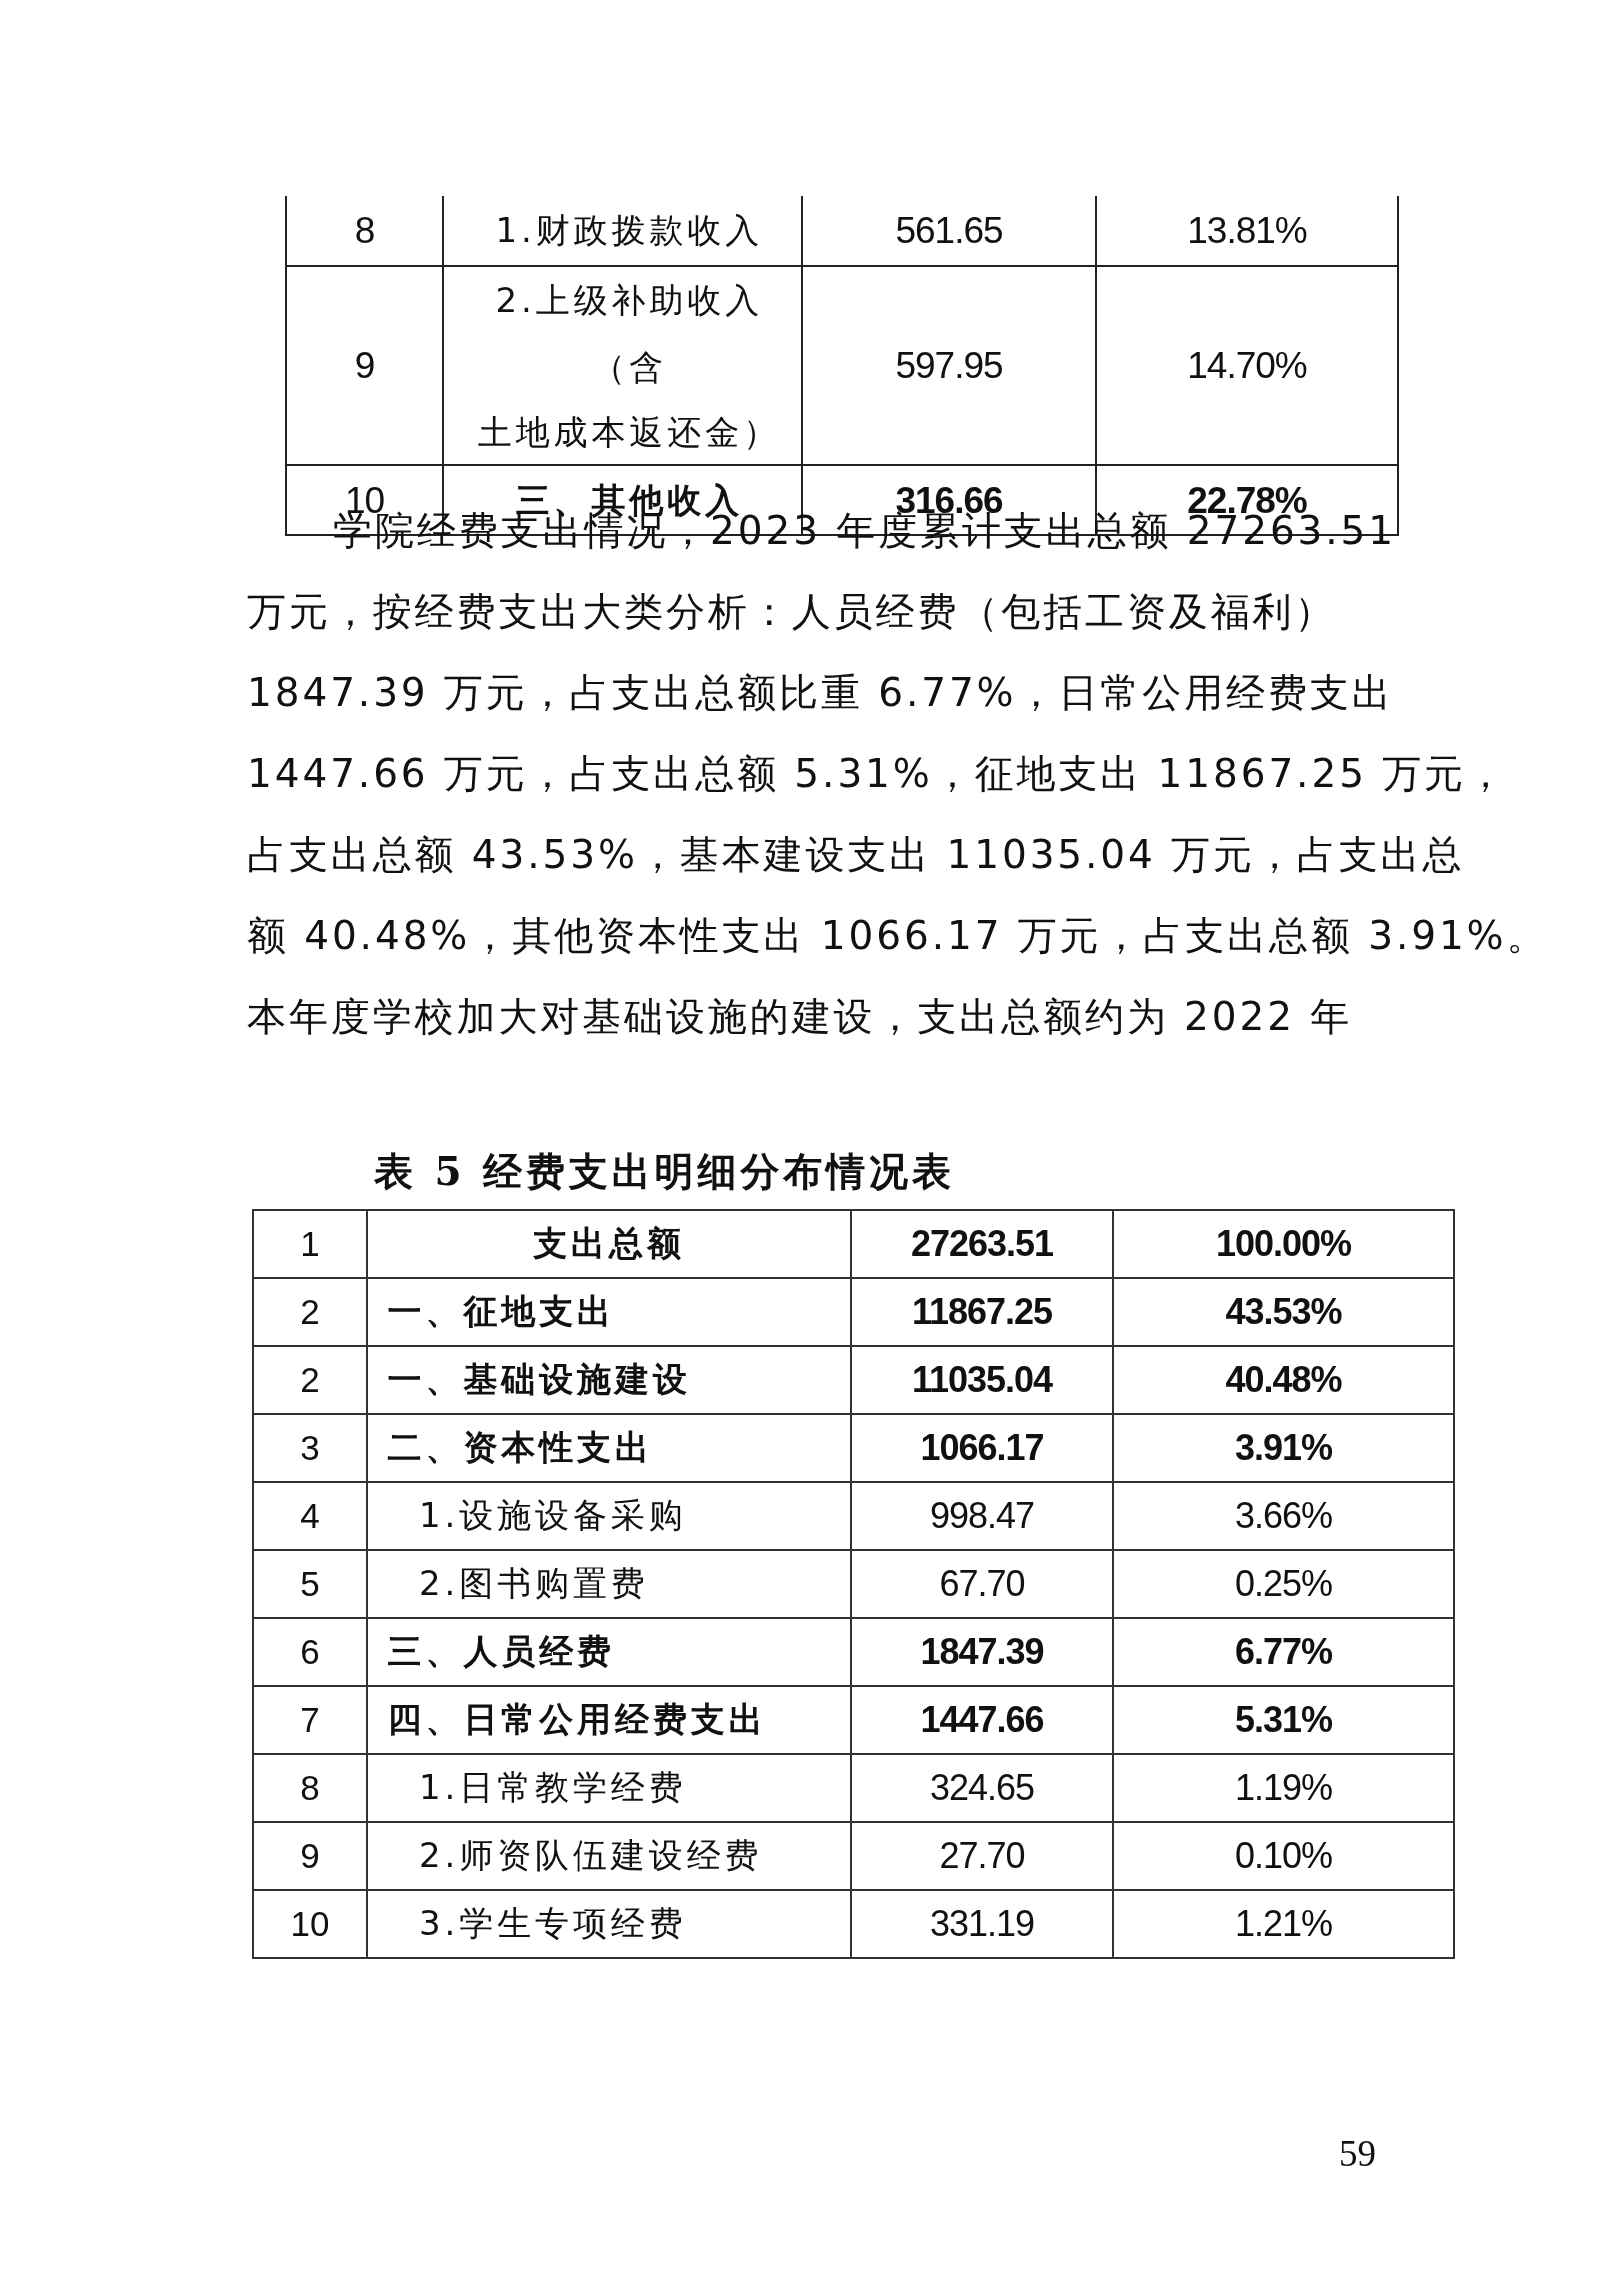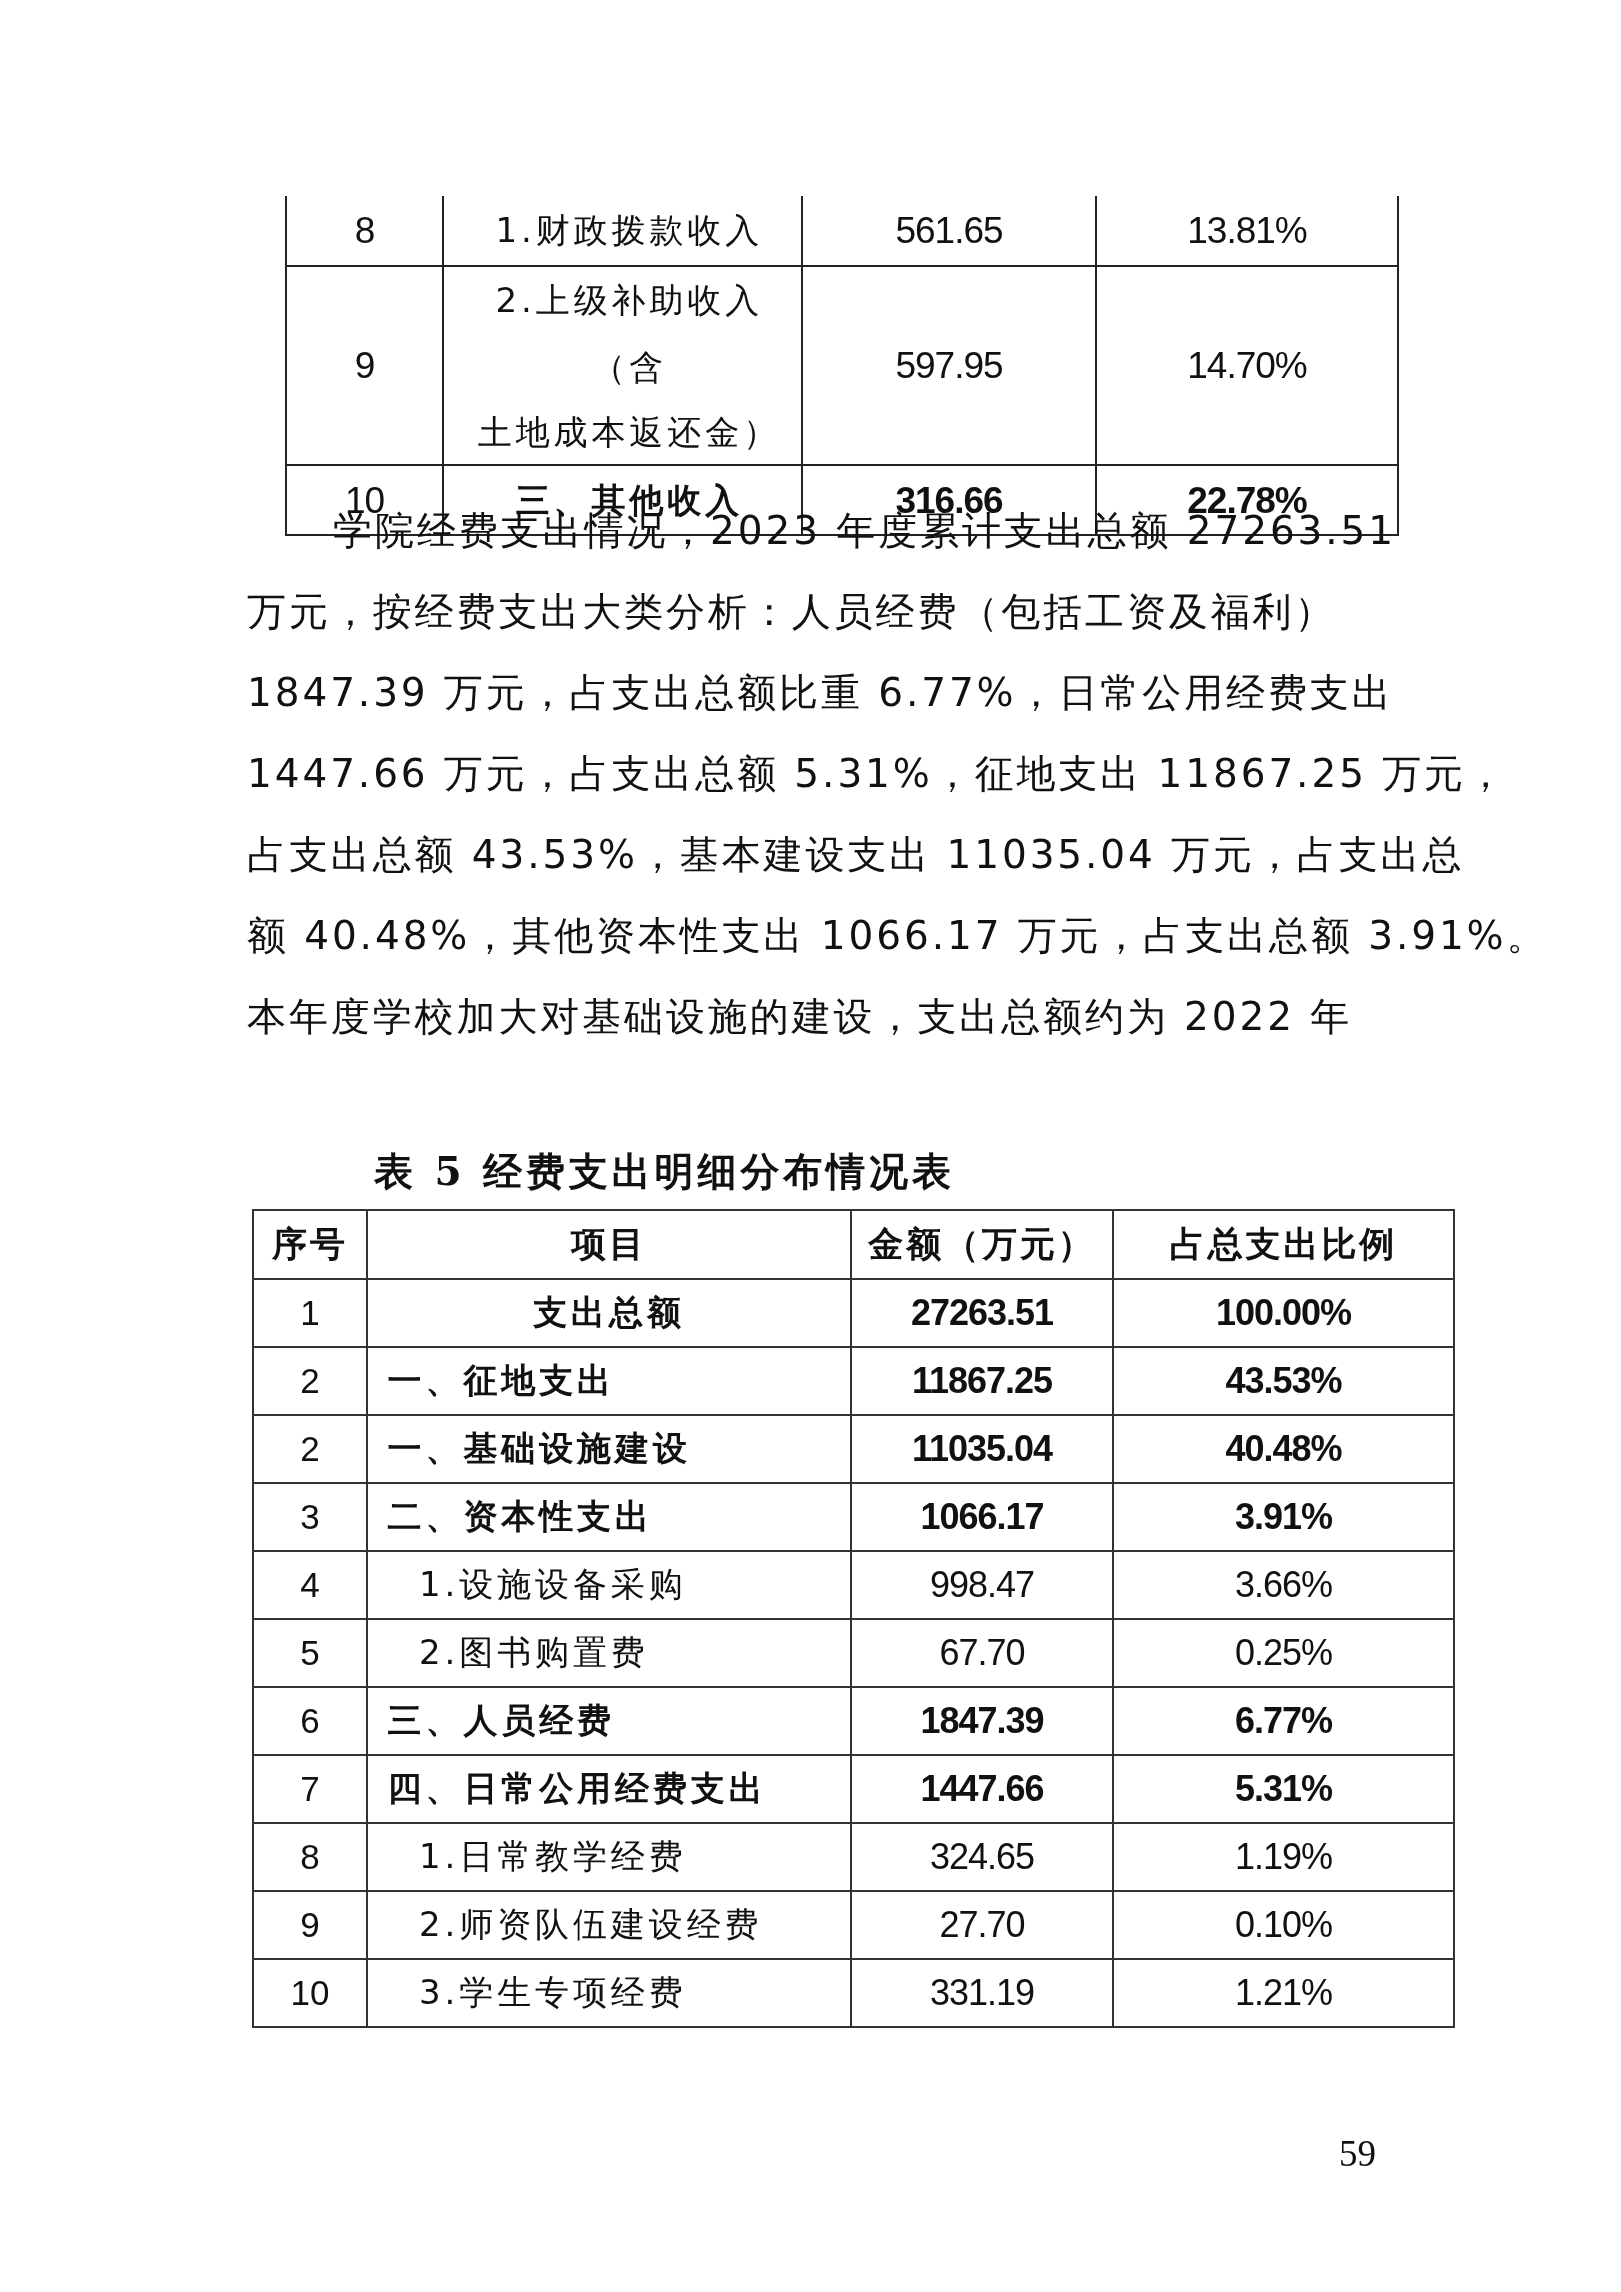--- a/index.html
+++ b/index.html
@@ -87,26 +87,20 @@
   <div class="caption">表 5 经费支出明细分布情况表</div>
 
   <table class="t2">
     <colgroup>
         <col style="width:114px">
         <col style="width:484px">
         <col style="width:262px">
         <col style="width:341px">
       </colgroup>
     <tbody>
-        <tr>
-      <th>序号</th>
-      <th>项目</th>
-      <th>金额（万元）</th>
-      <th>占总支出比例</th>
-    </tr>
     <tr class="b">
       <td class="idx">1</td>
       <td class="item center">支出总额</td>
       <td class="num">27263.51</td>
       <td class="num">100.00%</td>
     </tr>
     <tr class="b">
       <td class="idx">2</td>
       <td class="item">一、征地支出</td>
       <td class="num">11867.25</td>

